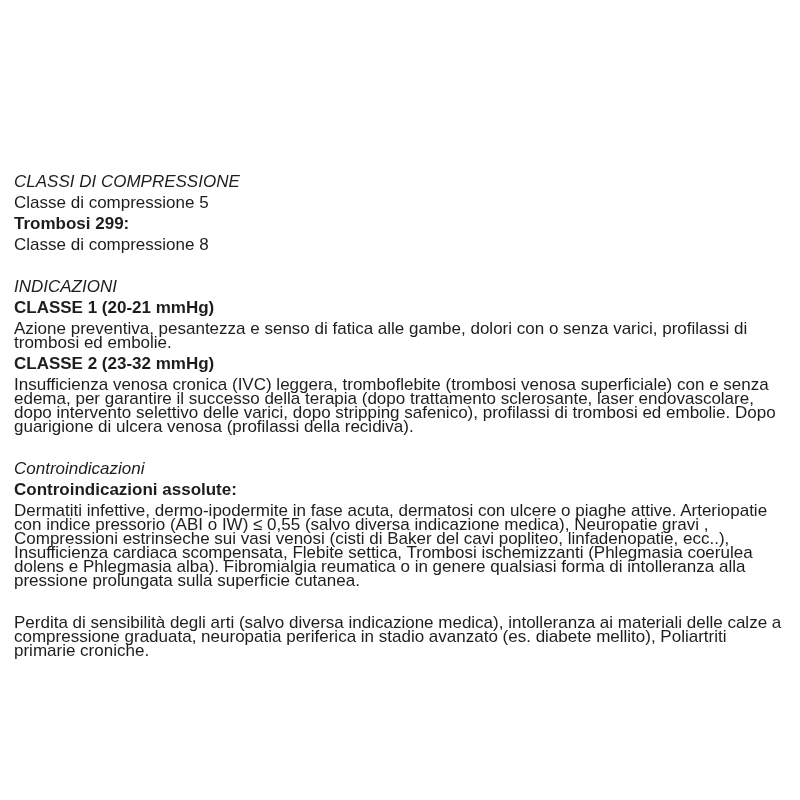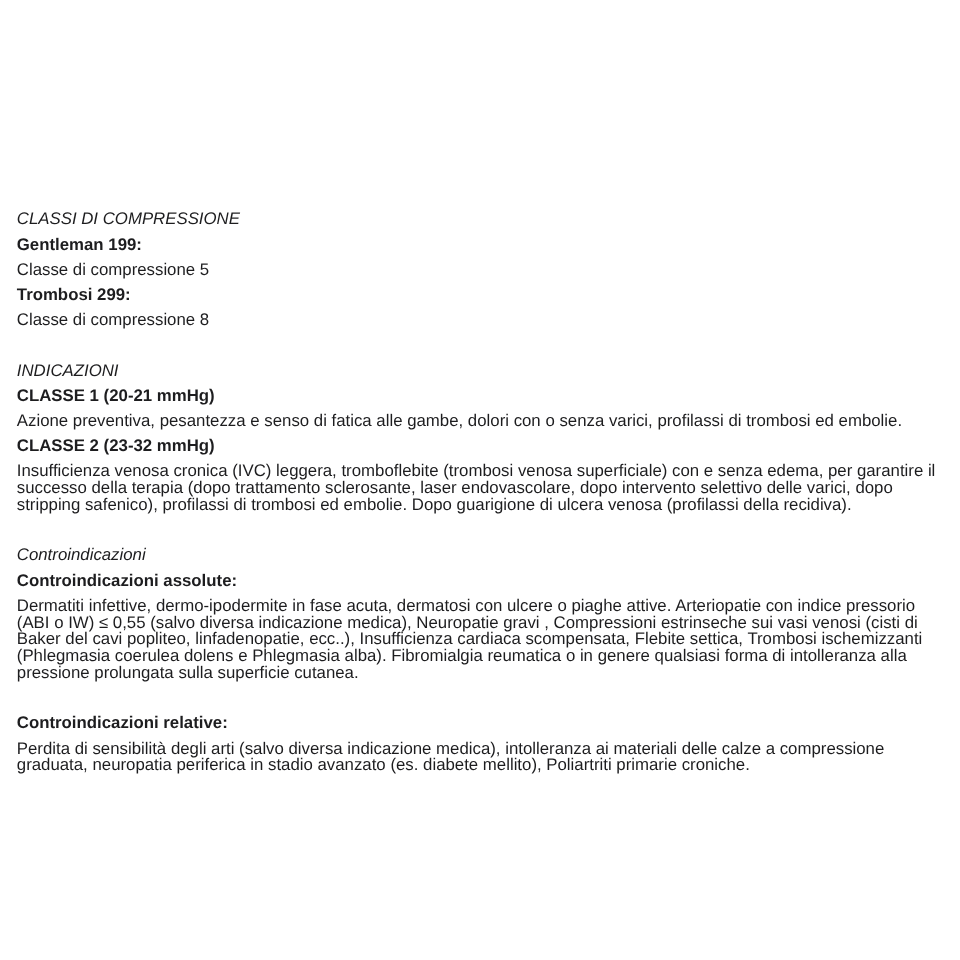--- a/index.html
+++ b/index.html
@@ -7,37 +7,36 @@
   body {
     width: 800px; height: 800px;
     background: #ffffff;
     overflow: hidden;
   }
   .page {
     width: 800px; height: 800px;
     background: #ffffff;
     padding: 175px 14px 0 14px;
     font-family: "Liberation Sans", sans-serif;
-    font-size: 14px;
+    font-size: 17px;
     line-height: 14px;
     color: #1d1d1f;
   }
   .page p { margin: 0 0 7px 0; }
   .heading-italic { font-style: italic; font-weight: 400; }
   .bold { font-weight: 700; }
   .section-gap { height: 21px; }
 </style>
 </head>
 <body>
 
 <main class="page">
 
   <section>
     <p class="heading-italic">CLASSI DI COMPRESSIONE</p>
-    <p class="bold">Gentleman 199:</p>
     <p>Classe di compressione 5</p>
     <p class="bold">Trombosi 299:</p>
     <p>Classe di compressione 8</p>
   </section>
 
   <div class="section-gap"></div>
 
   <section>
     <p class="heading-italic">INDICAZIONI</p>
     <p class="bold">CLASSE 1 (20-21 mmHg)</p>
@@ -48,17 +47,16 @@
 
   <div class="section-gap"></div>
 
   <section>
     <p class="heading-italic">Controindicazioni</p>
     <p class="bold">Controindicazioni assolute:</p>
     <p>Dermatiti infettive, dermo-ipodermite in fase acuta, dermatosi con ulcere o piaghe attive. Arteriopatie con indice pressorio (ABI o IW) ≤ 0,55 (salvo diversa indicazione medica), Neuropatie gravi , Compressioni estrinseche sui vasi venosi (cisti di Baker del cavi popliteo, linfadenopatie, ecc..), Insufficienza cardiaca scompensata, Flebite settica, Trombosi ischemizzanti (Phlegmasia coerulea dolens e Phlegmasia alba). Fibromialgia reumatica o in genere qualsiasi forma di intolleranza alla pressione prolungata sulla superficie cutanea.</p>
 
     <div class="section-gap"></div>
 
-    <p class="bold">Controindicazioni relative:</p>
     <p>Perdita di sensibilità degli arti (salvo diversa indicazione medica), intolleranza ai materiali delle calze a compressione graduata, neuropatia periferica in stadio avanzato (es. diabete mellito), Poliartriti primarie croniche.</p>
   </section>
 
 </main>
 
 </body></html>

